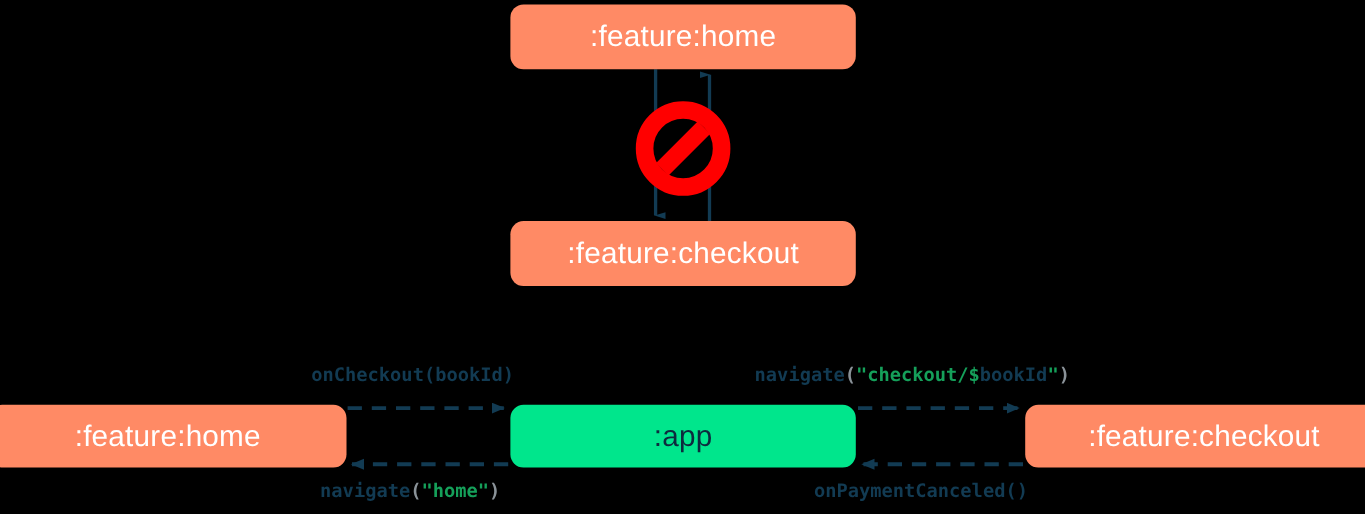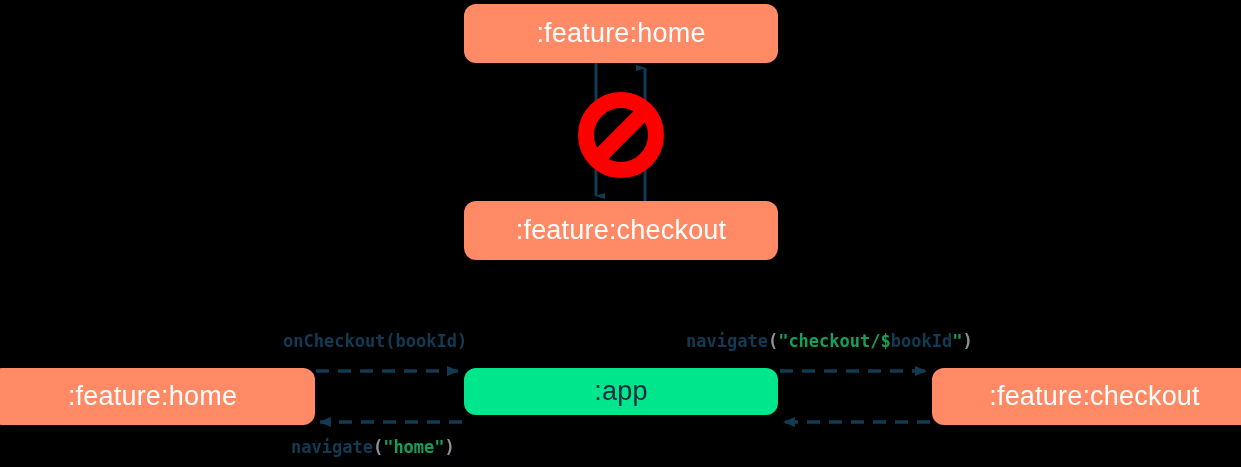--- a/index.html
+++ b/index.html
@@ -44,21 +44,21 @@
     background: #00E68C;
     color: #0D2B3E;
   }
 
   
   #node-top-home     { left: 464px; top: 4px;   width: 314px; height: 59px; }
   #node-top-checkout { left: 464px; top: 201px; width: 314px; height: 59px; }
 
   
   #node-bot-home     { left: -10px; top: 368px; width: 325px; height: 57px; }
-  #node-bot-app      { left: 464px; top: 368px; width: 314px; height: 47px; }
+  #node-bot-app      { left: 464px; top: 368px; width: 314px; height: 57px; }
   #node-bot-checkout { left: 932px; top: 368px; width: 325px; height: 57px; }
 
   
   #edges {
     position: absolute;
     left: 0; top: 0;
     width: 1241px;
     height: 467px;
     pointer-events: none;
   }
@@ -175,14 +175,17 @@
   </div>
 
   <div class="edge-label" id="label-navigate-co">
     <span class="tok-fn">navigate</span><span class="tok-punct">(</span><span class="tok-str">"checkout/</span><span class="tok-str">$</span><span class="tok-var">bookId</span><span class="tok-str">"</span><span class="tok-punct">)</span>
   </div>
 
   <div class="edge-label" id="label-navigate-home">
     <span class="tok-fn">navigate</span><span class="tok-punct">(</span><span class="tok-str">"home"</span><span class="tok-punct">)</span>
   </div>
 
+  <div class="edge-label" id="label-oncancel">
+    <span class="tok-fn">onPaymentCanceled()</span>
+  </div>
 
 </div>
 
 </body></html>

